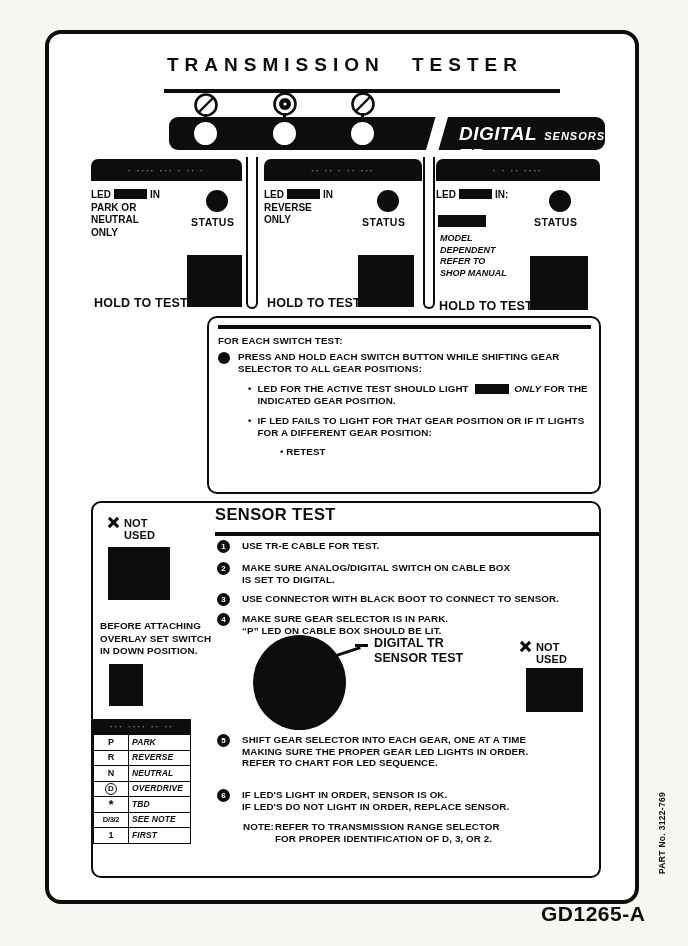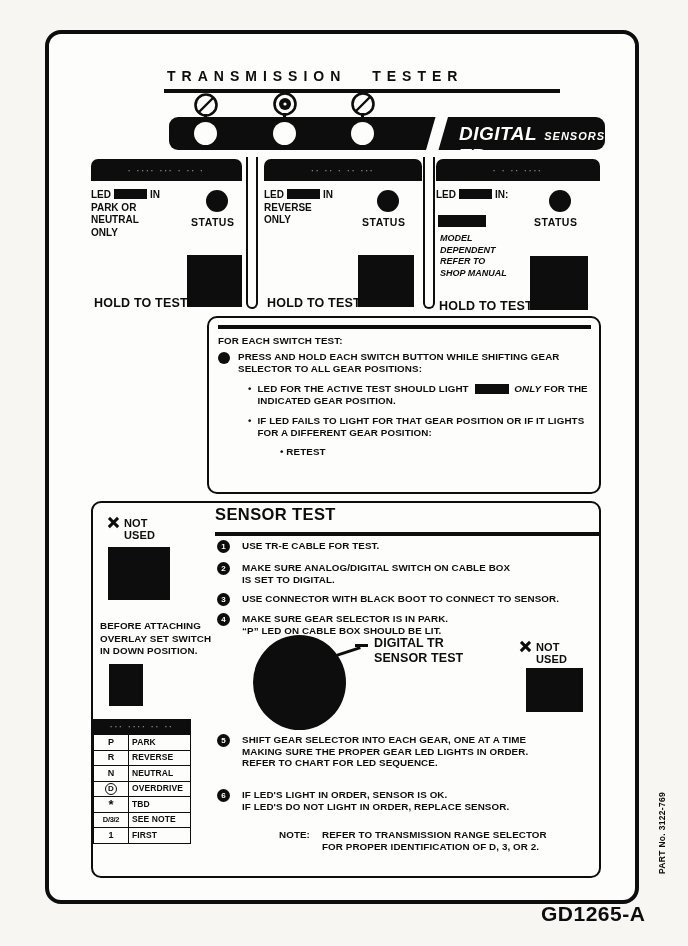--- a/index.html
+++ b/index.html
@@ -11,22 +11,22 @@
     color:#0d0d0d;
     -webkit-font-smoothing:none;
   }
   .pre { white-space:pre-line; }
   .card {
     position:absolute; left:45px; top:30px; width:594px; height:874px;
     border:4px solid #0d0d0d; border-radius:16px; background:#fdfdfb;
   }
   
   .title {
-    position:absolute; left:118px; top:34px;
-    font-size:14px; font-weight:900; letter-spacing:6px; word-spacing:16px;
+    position:absolute; left:118px; top:20px;
+    font-size:19px; font-weight:900; letter-spacing:6px; word-spacing:16px;
   }
   .title-rule { position:absolute; left:115px; top:55px; width:396px; height:4px; background:#0d0d0d; }
   
   .screw { position:absolute; width:26px; height:26px; }
   .stem  { position:absolute; width:3px; height:9px; background:#0d0d0d; }
   
   .topbar {
     position:absolute; left:120px; top:83px; width:436px; height:33px;
     background:#0d0d0d; border-radius:9px;
   }
@@ -110,29 +110,29 @@
   .before { position:absolute; left:7px; top:117px; font-size:9.8px; font-weight:900; line-height:12.5px; }
   .step { position:absolute; left:124px; display:flex; gap:12px; }
   .snum {
     flex:0 0 auto; width:13px; height:13px; border-radius:50%; background:#0d0d0d;
     color:#fff; font-size:8px; font-weight:700; display:flex; align-items:center; justify-content:center;
   }
   .bigcircle { left:160px; top:132px; width:93px; height:95px; border-radius:50%; }
   .callout-a { position:absolute; left:243px; top:147px; width:25px; height:3.2px; background:#0d0d0d; transform:rotate(-18deg); }
   .callout-b { position:absolute; left:262px; top:141px; width:13px; height:3.2px; background:#0d0d0d; }
   .callout-txt { position:absolute; left:281px; top:133px; font-size:12.5px; font-weight:900; line-height:15px; }
-  .noterow { position:absolute; left:150px; top:326px; display:flex; gap:12px;margin-left:36px; }
+  .noterow { position:absolute; left:150px; top:318px; display:flex; gap:1px; }
   
   .seq { position:absolute; left:0px; top:216px; border-collapse:collapse; }
   .seq td {
     border:1.8px solid #0d0d0d; height:15.5px; padding:0 3px;
     font-size:8.5px; font-weight:800; background:#fdfdfb;
   }
   .seq td.sym { width:35px; text-align:center; font-size:9px; }
-  .seq td.lbl { width:62px; }
+  .seq td.lbl { width:62px;font-style:italic; }
   .seq tr.thead td { background:#0d0d0d; text-align:center; height:15px; }
   .circleD {
     display:inline-flex; width:12px; height:12px; border:1.5px solid #0d0d0d; border-radius:50%;
     align-items:center; justify-content:center; font-size:8px; font-weight:900;
   }
   .sym-small { font-size:7.5px !important; letter-spacing:-.3px; }
   
   .partno {
     position:absolute; left:553px; top:794px; width:120px; text-align:center;
     transform:rotate(-90deg); font-size:8.5px; font-weight:800; letter-spacing:.3px;

